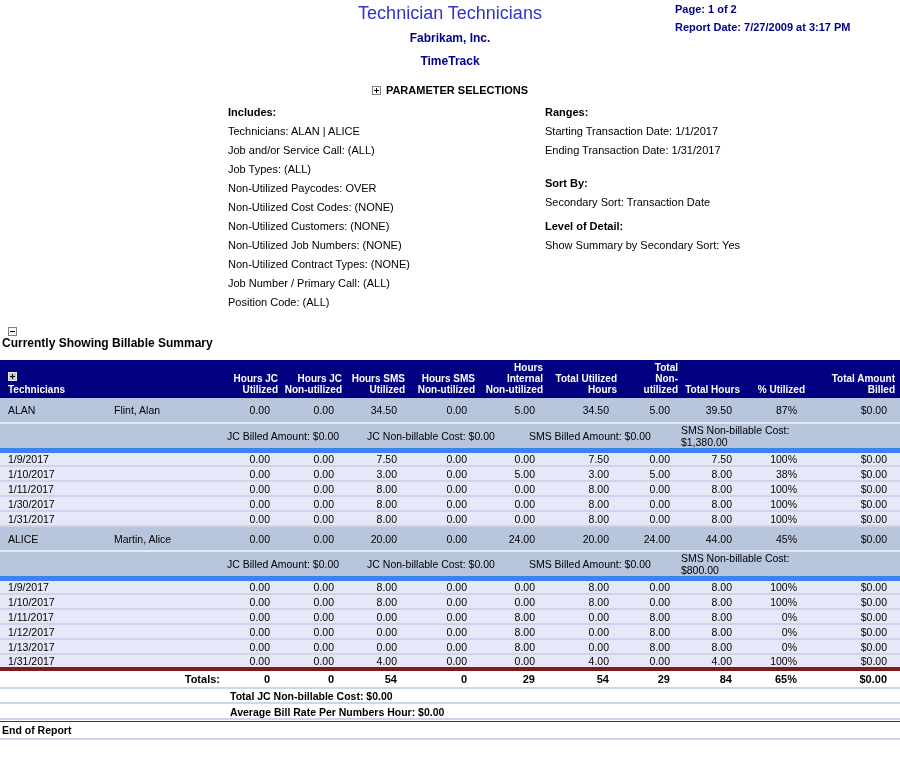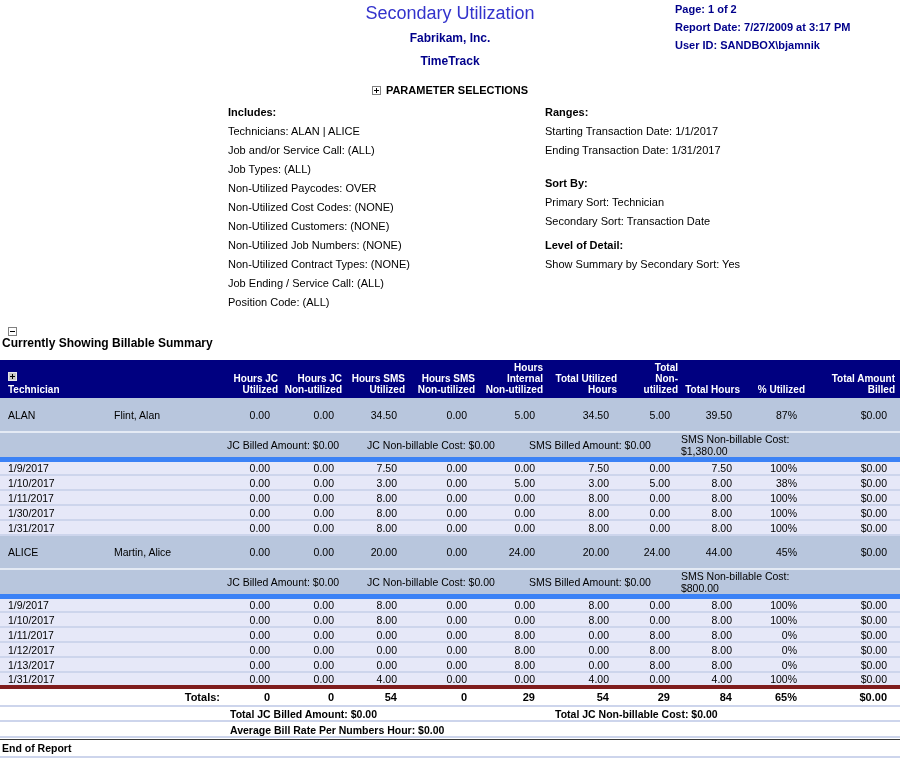--- a/index.html
+++ b/index.html
@@ -32,21 +32,21 @@
   table.report { border-collapse:collapse; table-layout:fixed; width:900px; }
   thead th {
     background:var(--header-bg,#000080); color:#fff; font-weight:bold;
     font-size:10px; line-height:11px; vertical-align:bottom;
     padding:2px 5px 3px 0; text-align:right; white-space:pre-line; overflow:visible;
   }
   thead th.th-tech { text-align:left; padding-left:8px; }
   thead th.th-tech .box9 { margin-bottom:2px; }
   td { font-size:10.5px; padding:0; }
   td.num { text-align:right; padding-right:13px; }
-  tr.group td { background:var(--group-bg,#b8c6dd); height:34px; border-bottom:2px solid #e4eaf4; }
+  tr.group td { background:var(--group-bg,#b8c6dd); height:25px; border-bottom:2px solid #e4eaf4; }
   td.t-id { padding-left:8px; }
   td.t-name { padding-left:4px; }
   tr.billing td { background:var(--group-bg,#b8c6dd); height:24px; border-bottom:5px solid #3b82f6; }
   .billing-flex { display:flex; align-items:center; padding-left:227px; }
   .billing-flex .seg1 { margin-left:28px; }
   .billing-flex .seg2 { margin-left:34px; }
   .billing-flex .seg3 { margin-left:30px; width:122px; line-height:12px; }
   tr.detail td { background:var(--detail-bg,#e6e8f8); height:15px; border-bottom:2px solid var(--divider,#cdd5ec); }
   td.t-date { padding-left:8px; }
   tr.totals td { background:#fff; font-weight:bold; font-size:11px; height:19px;
@@ -56,56 +56,54 @@
     border-bottom:2px solid var(--divider,#cdd5ec); font-weight:bold; font-size:10.5px; padding-left:230px; }
   .foot-left { width:325px; }
   .end-row { margin-top:1px; border-top:1px solid #3a3a3a; border-bottom:2px solid var(--divider,#cdd5ec);
     font-weight:bold; font-size:10.5px; padding:2px 0 2px 2px; }
 </style>
 </head>
 <body>
 
 <div class="top">
   <div class="rh-center">
-    <div class="rh-title">Secondary Utilization</div>
+    <div class="rh-title">Technician Technicians</div>
     <div class="rh-company">Fabrikam, Inc.</div>
     <div class="rh-product">TimeTrack</div>
   </div>
   <div class="rh-right">
     <div>Page: 1 of 2</div>
     <div>Report Date: 7/27/2009 at 3:17 PM</div>
-    <div>User ID: SANDBOX\bjamnik</div>
   </div>
   <div class="param-toggle">
     <span class="box9 plus"></span><span>PARAMETER SELECTIONS</span>
   </div>
   <div class="param-col left">
     <div class="param-head">Includes:</div>
     <div>
         <div>Technicians: ALAN | ALICE</div>
         <div>Job and/or Service Call: (ALL)</div>
         <div>Job Types: (ALL)</div>
         <div>Non-Utilized Paycodes: OVER</div>
         <div>Non-Utilized Cost Codes: (NONE)</div>
         <div>Non-Utilized Customers: (NONE)</div>
         <div>Non-Utilized Job Numbers: (NONE)</div>
         <div>Non-Utilized Contract Types: (NONE)</div>
-        <div>Job Ending / Service Call: (ALL)</div>
+        <div>Job Number / Primary Call: (ALL)</div>
         <div>Position Code: (ALL)</div>
       </div>
   </div>
   <div class="param-col right">
     <div class="param-head">Ranges:</div>
     <div>
         <div>Starting Transaction Date: 1/1/2017</div>
         <div>Ending Transaction Date: 1/31/2017</div>
       </div>
     <div class="param-head sec-gap-lg">Sort By:</div>
     <div>
-        <div>Primary Sort: Technician</div>
         <div>Secondary Sort: Transaction Date</div>
       </div>
     <div class="param-head sec-gap-sm">Level of Detail:</div>
     <div>
         <div>Show Summary by Secondary Sort: Yes</div>
       </div>
   </div>
   <div class="collapse-toggle">
     <span class="box9"></span>
   </div>
@@ -122,21 +120,21 @@
       <col style="width: 70px;">
       <col style="width: 68px;">
       <col style="width: 74px;">
       <col style="width: 61px;">
       <col style="width: 62px;">
       <col style="width: 65px;">
       <col style="width: 90px;">
     </colgroup>
     <thead>
       <tr>
-        <th colspan="2" class="th-tech"><span class="box9 plus hdr"></span><br><span>Technician</span></th>
+        <th colspan="2" class="th-tech"><span class="box9 plus hdr"></span><br><span>Technicians</span></th>
         <th>Hours JC
 Utilized</th>
         <th>Hours JC
 Non-utilized</th>
         <th>Hours SMS
 Utilized</th>
         <th>Hours SMS
 Non-utilized</th>
         <th>Hours
 Internal
@@ -354,21 +352,20 @@
         <td class="num">29</td>
         <td class="num">84</td>
         <td class="num">65%</td>
         <td class="num">$0.00</td>
       </tr>
     </tbody>
   </table>
 
 <div id="table-footer">
     <div class="foot-row">
-      <span class="foot-left">Total JC Billed Amount: $0.00</span>
       <span>Total JC Non-billable Cost: $0.00</span>
     </div>
     <div class="foot-row">
       <span class="foot-left">Average Bill Rate Per Numbers Hour: $0.00</span>
       <span></span>
     </div>
   </div>
 
 <div class="end-row">End of Report</div>
 

